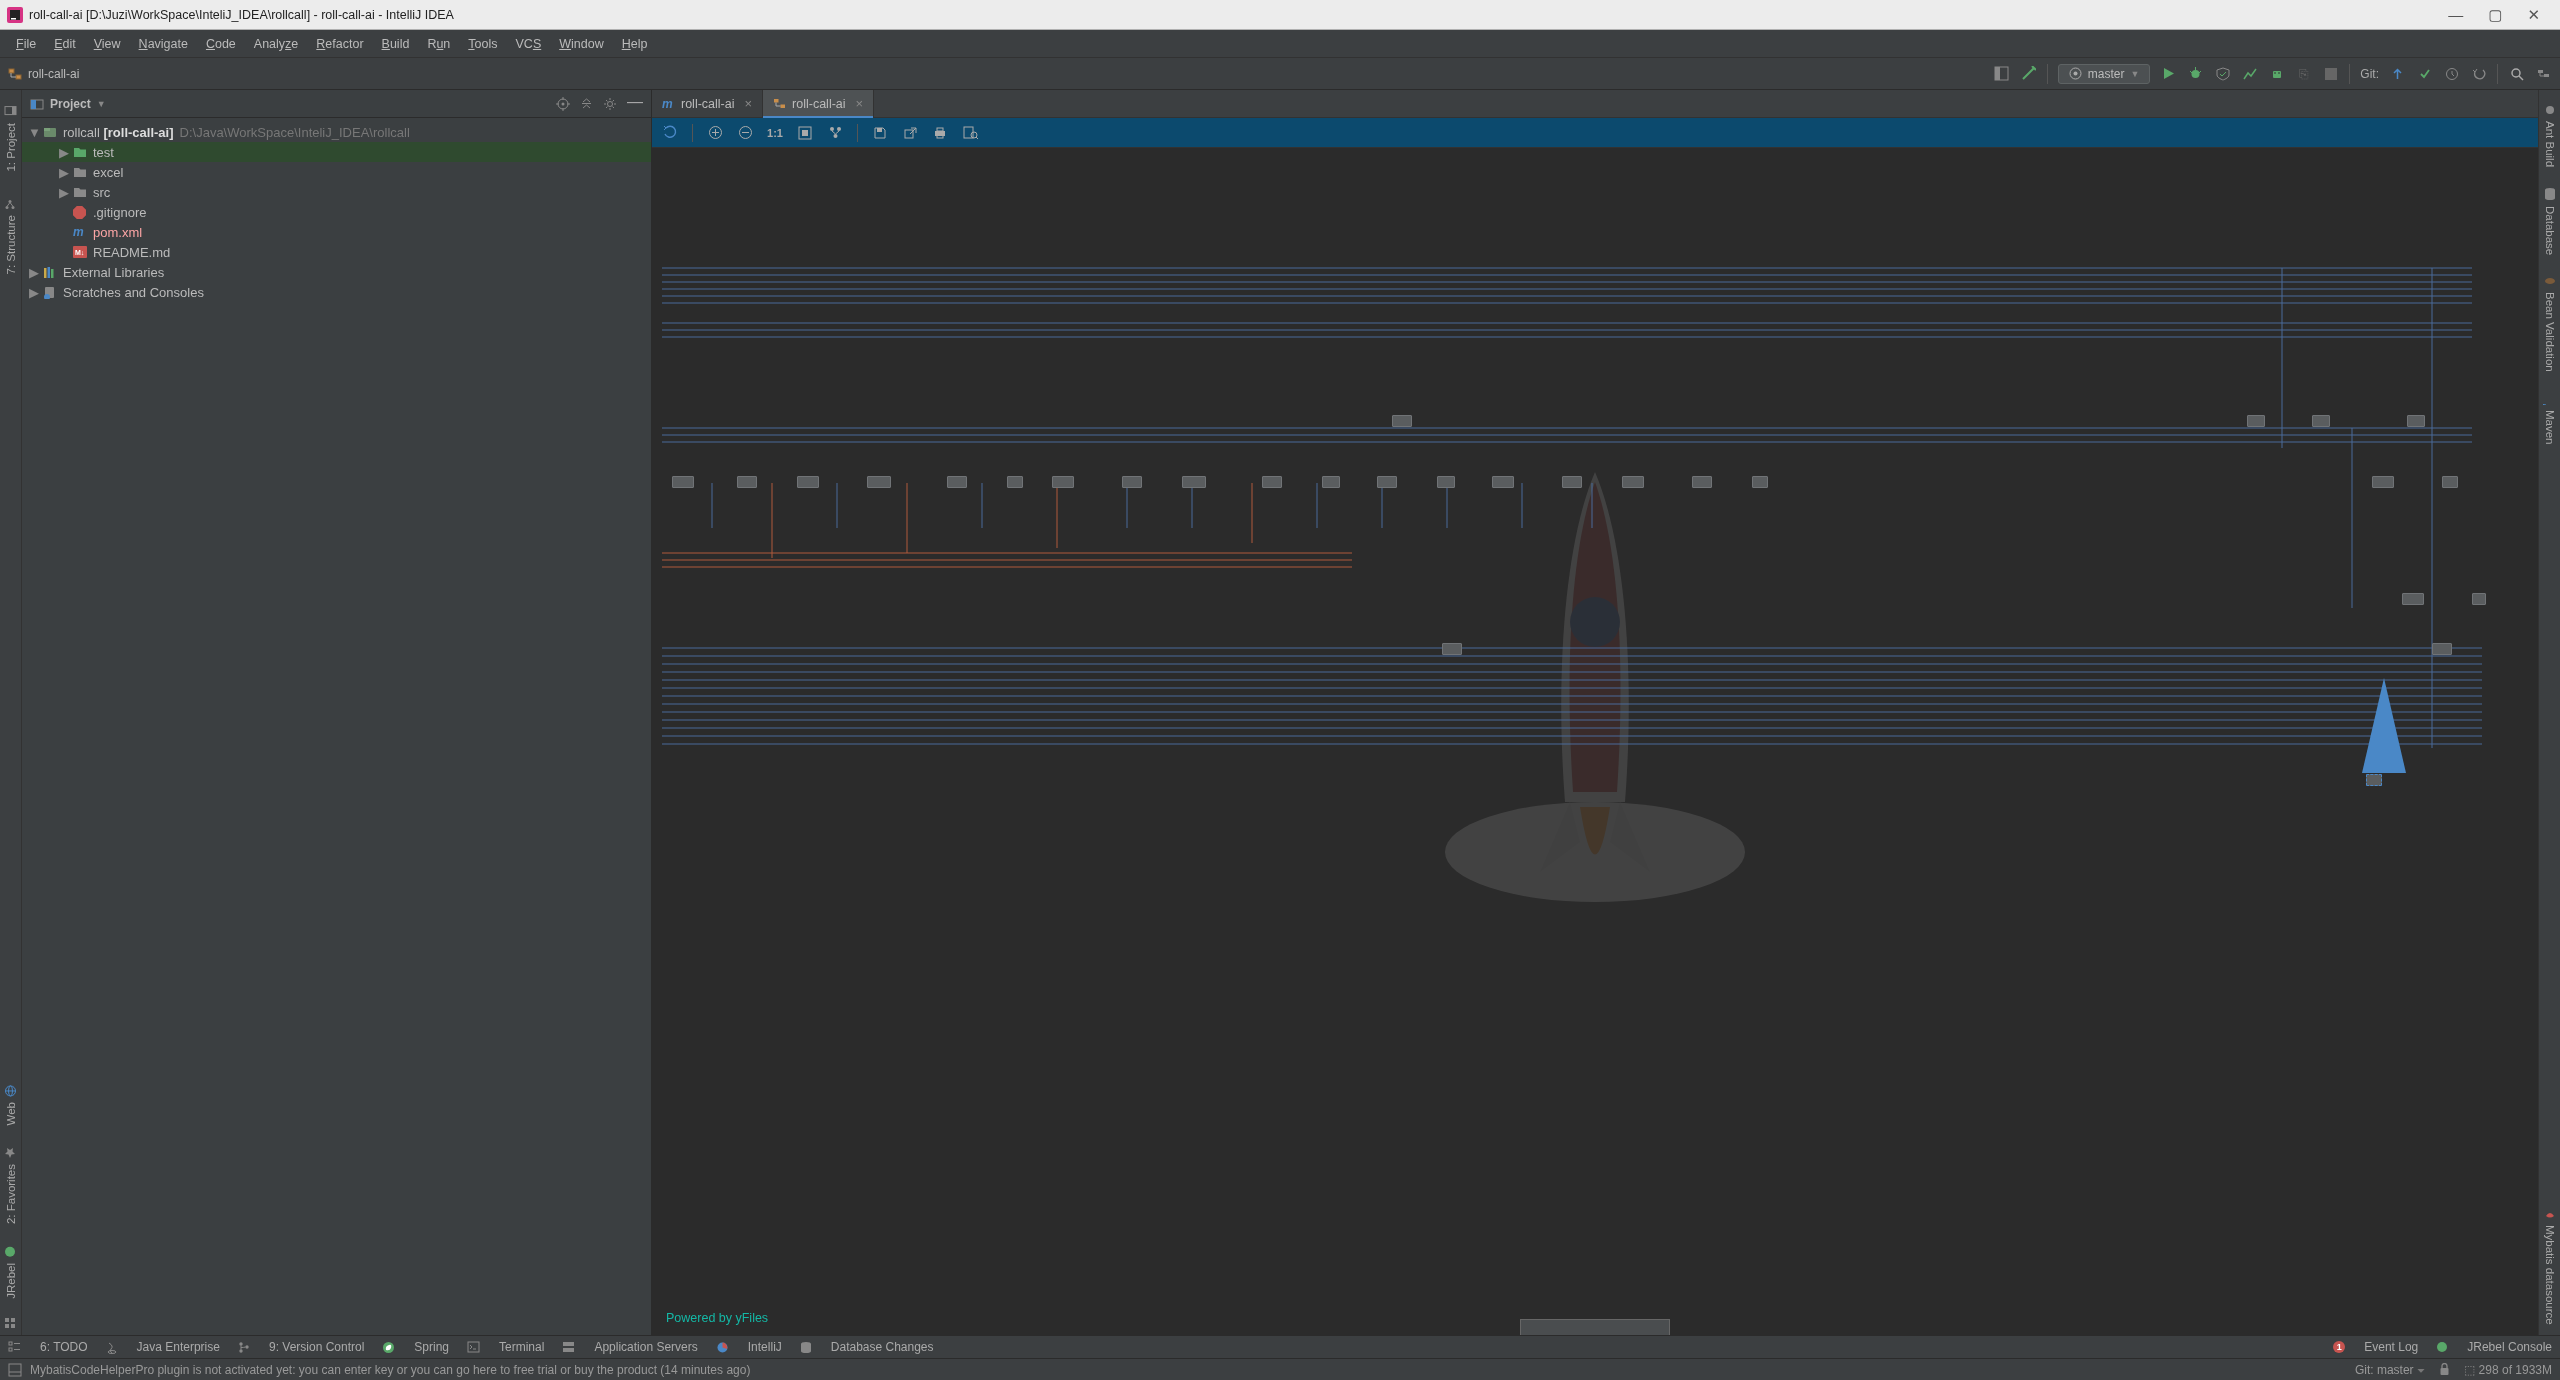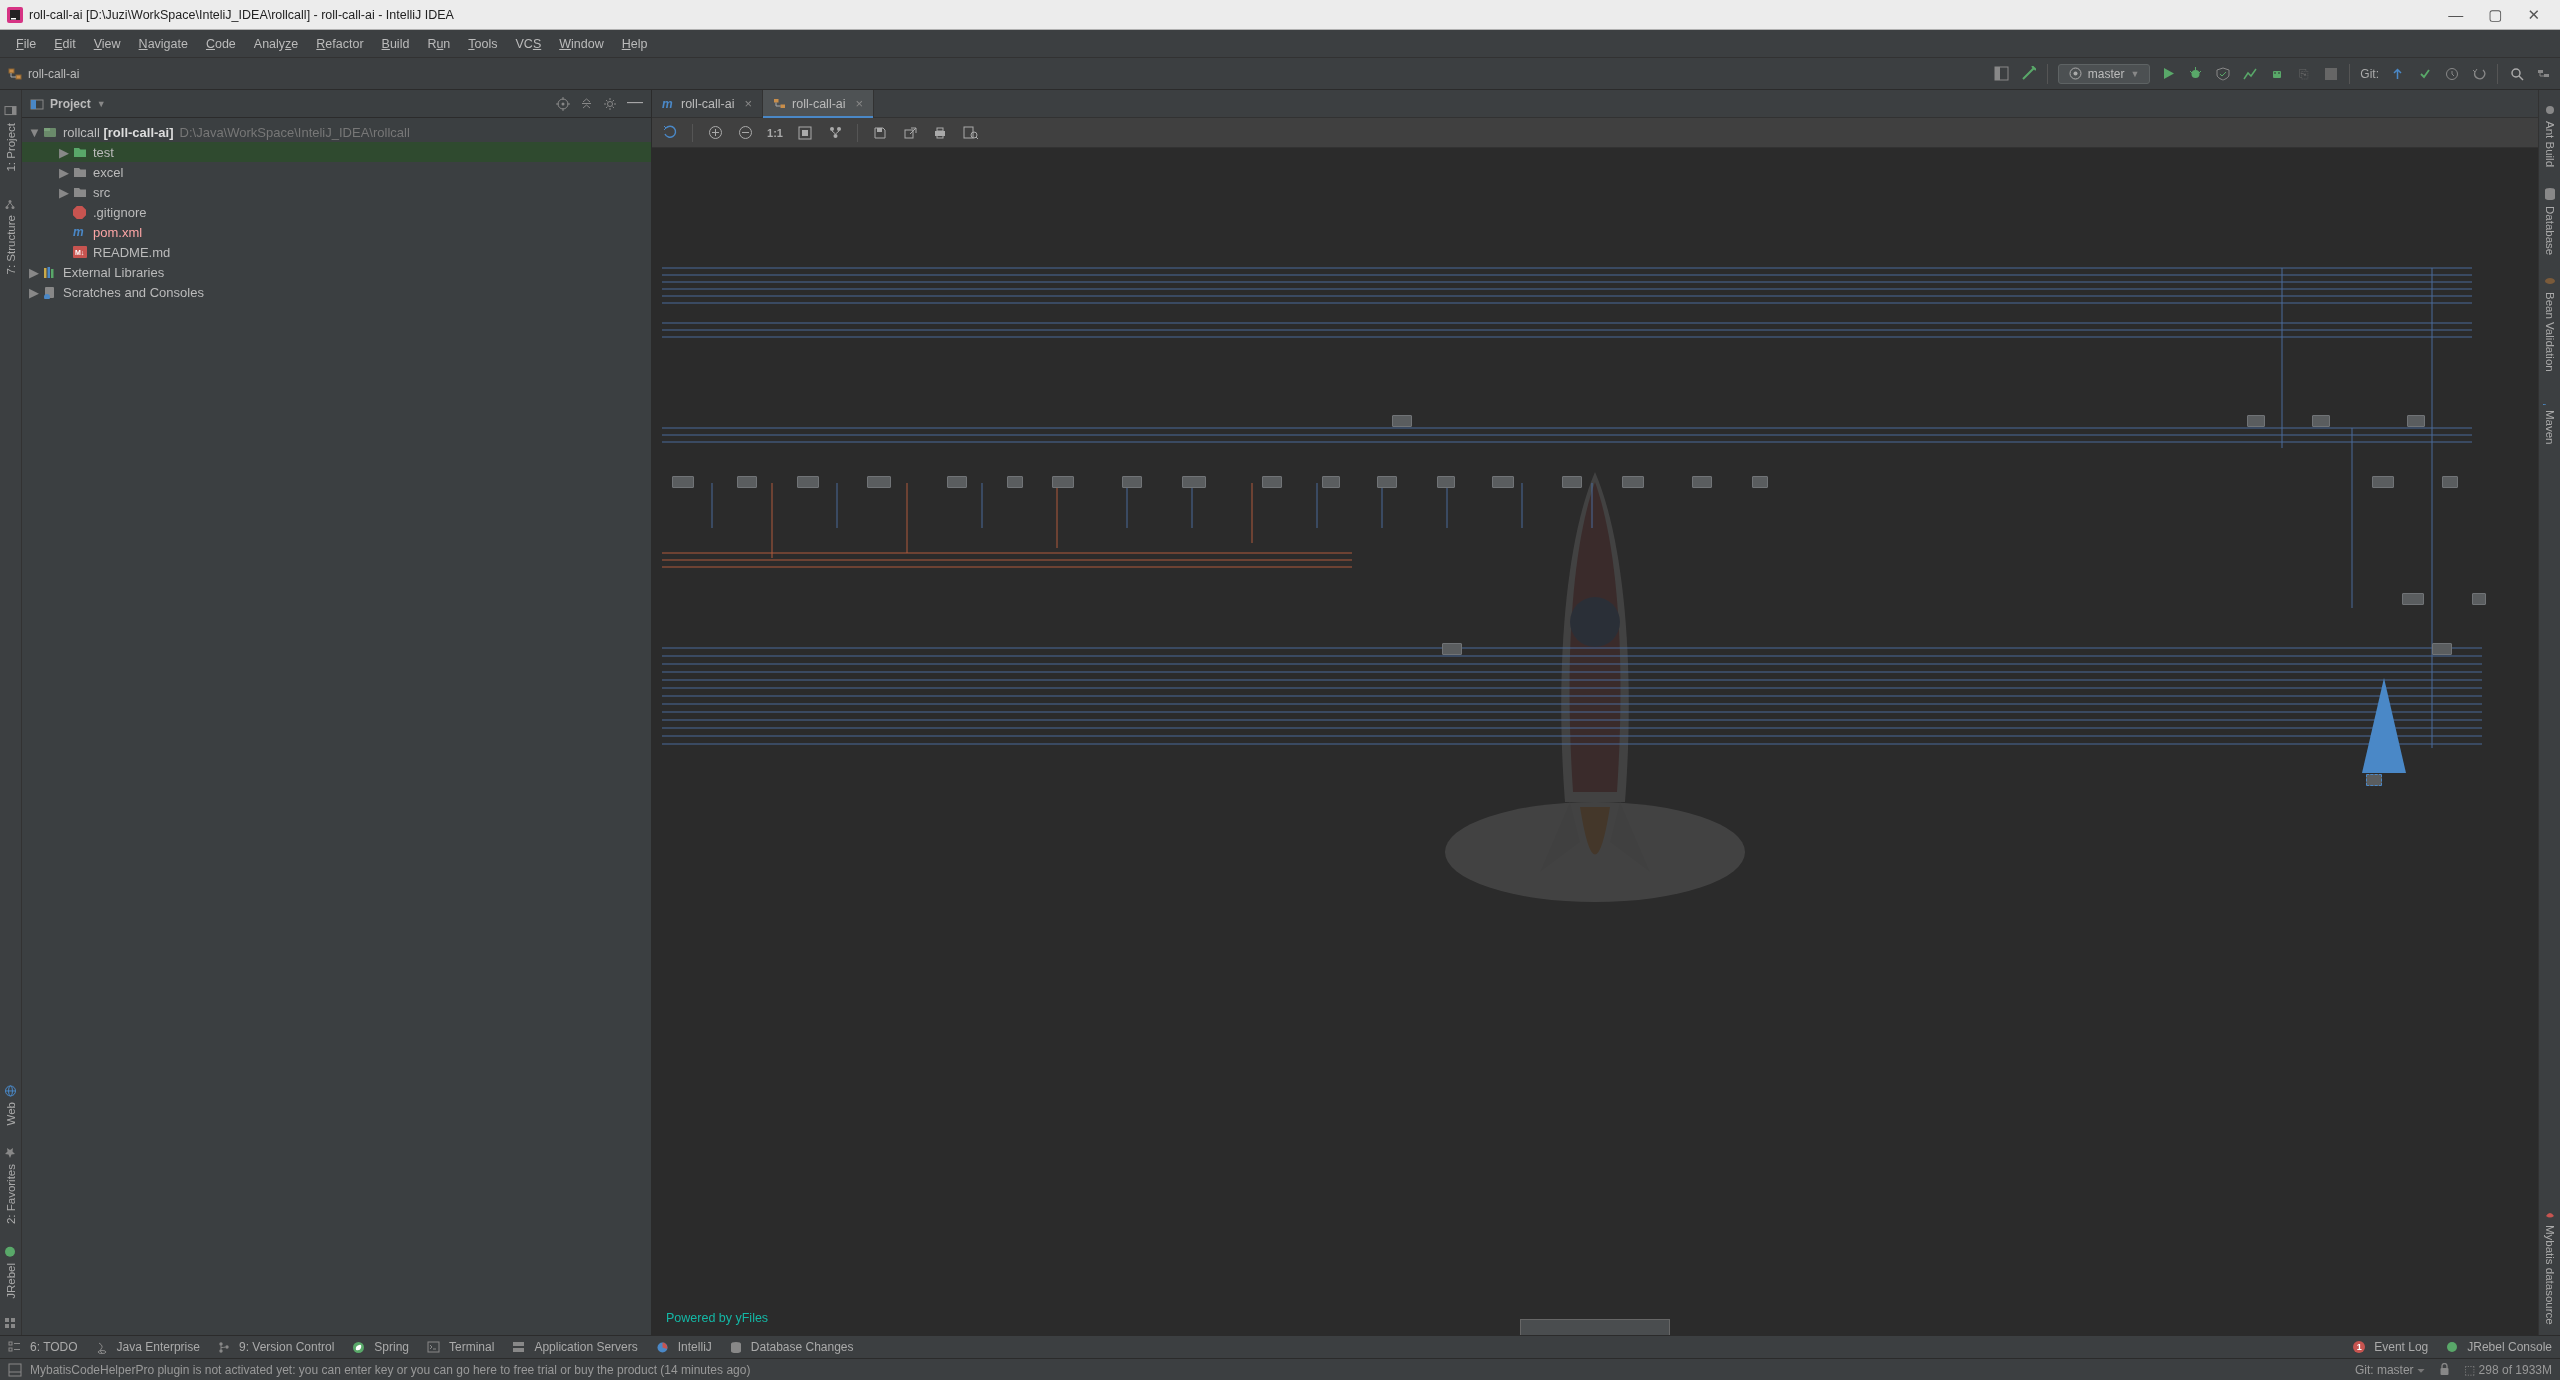--- a/index.html
+++ b/index.html
@@ -50,35 +50,35 @@
   .dim { color:#777; margin-left:6px;}
   .fname-blue { color:#fca5a5; }
   
   .editor { flex:1; display:flex; flex-direction:column; background:#2b2b2b; }
   .tabs { height:28px; display:flex; align-items:stretch; background:#3c3f41; border-bottom:1px solid #323232;}
   .etab { display:flex; align-items:center; padding:0 10px; gap:6px; color:#bbb; border-right:1px solid #323232; font-size:12.5px; position:relative;}
   .etab.active { background:#4e5254;}
   .etab.active::after { content:""; position:absolute; left:0; right:0; bottom:-1px; height:2px; background:#4a88c7;}
   .etab .close { color:#888; margin-left:4px; font-size:13px;}
   
-  .diagbar { height:30px; display:flex; align-items:center; gap:14px; padding:0 10px; border-bottom:1px solid #323232; background:#404040;}
+  .diagbar { height:30px; display:flex; align-items:center; gap:14px; padding:0 10px; border-bottom:1px solid #323232; background:#0c4a6e;}
   .diagbar .dic { width:16px; height:16px; display:flex; align-items:center; justify-content:center;}
   .dsep { width:1px; height:18px; background:#555;}
   
   .canvas { flex:1; position:relative; background:#2b2b2b; overflow:hidden;}
   .rocket { position:absolute; left:50%; top:45%; transform:translate(-50%,-50%); opacity:0.13; }
   .diagram-lines line { stroke:#4a6a9a; stroke-width:1; }
   .diagram-lines line.orange { stroke:#b05a3c; }
   .dnode { position:absolute; background:#5a5d5f; border:1px solid #707376; font-size:7px; color:#ccc; padding:1.5px 4px; border-radius:1px; white-space:nowrap;}
   .tri { position:absolute; border-left:22px solid transparent; border-right:22px solid transparent; border-bottom:95px solid #4a88c7;}
   .powered { position:absolute; left:14px; bottom:10px; color:#14b8a6; font-size:12.5px;}
   .minimap { position:absolute; left:50%; bottom:0; transform:translateX(-50%); width:150px; height:16px; background:#4a4d4f; border:1px solid #666; border-bottom:none;}
   
   .bottombar { height:23px; background:#3c3f41; border-top:1px solid #2b2b2b; display:flex; align-items:center; padding:0 8px; gap:18px; font-size:12px;}
-  .bottombar .btool { display:flex; align-items:center; gap:9px; color:#aaa;}
+  .bottombar .btool { display:flex; align-items:center; gap:19px; color:#aaa;}
   .bottombar .right { margin-left:auto; display:flex; align-items:center; gap:18px;}
   .reddot { width:12px; height:12px; border-radius:50%; background:#c75450; display:inline-flex; align-items:center; justify-content:center; color:#fff; font-size:9px; font-weight:bold;}
 
   .status { height:22px; background:#3c3f41; border-top:1px solid #2b2b2b; display:flex; align-items:center; padding:0 8px; font-size:12px; color:#999;}
   .status .sright { margin-left:auto; display:flex; align-items:center; gap:14px;}
   
   
   svg { display:block; }
 </style>
 </head>

